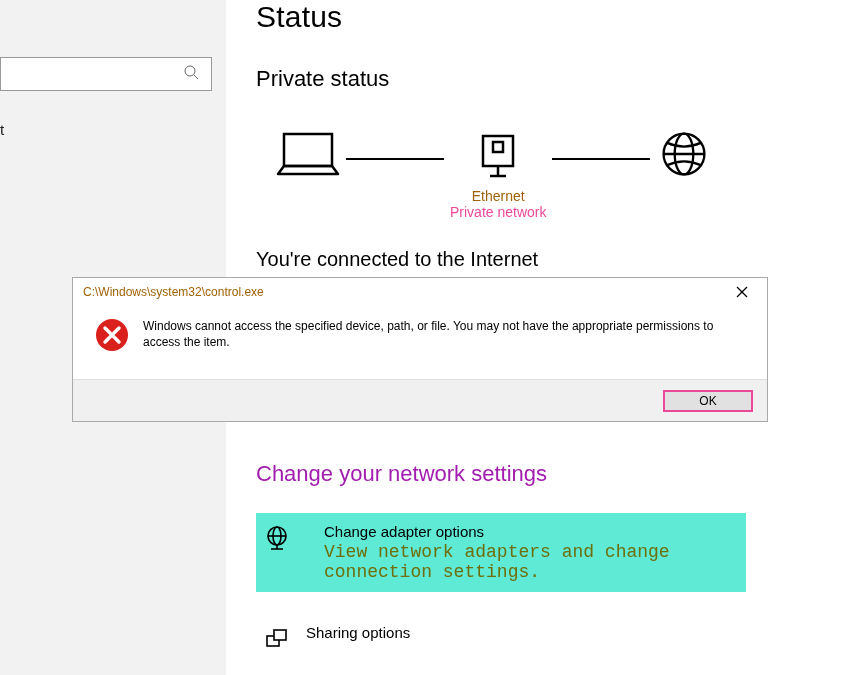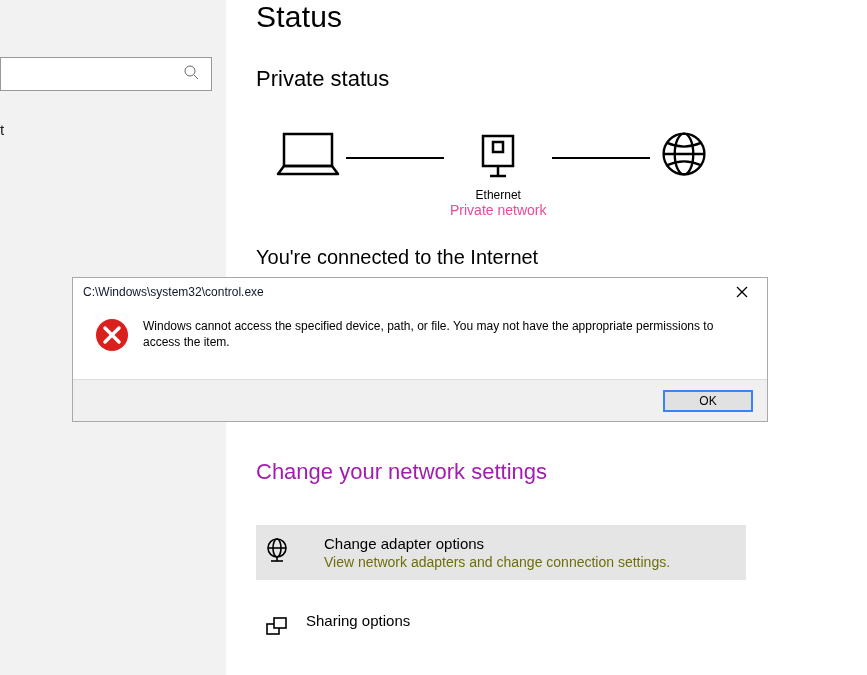--- a/index.html
+++ b/index.html
@@ -67,44 +67,44 @@
       padding-left: 20px;
     }
     .diag-node { display: flex; flex-direction: column; align-items: center; }
     .diag-line {
       width: 98px;
       height: 2px;
       background: #000;
       margin: 0 6px;
       margin-top: -30px;
     }
-    .diag-caption-a { font-size: 12px; color: #000000; margin-top: 8px; text-align: left; }
+    .diag-caption-a { font-size: 14px; color: #a16207; margin-top: 8px; text-align: left; }
     .diag-caption-b { font-size: 14px; color: #ec4899; text-align: center; }
     .connected-text {
       font-size: 20px;
       color: #000;
       margin-top: 28px;
     }
     .sub-section-title {
       font-size: 22px;
       font-weight: 400;
       color: #a21caf;
       margin-top: 30px;
     }
     .setting-item {
       display: flex;
       gap: 14px;
       padding: 10px 6px 10px 8px;
       margin-top: 14px;
       width: 490px;
     }
-    .setting-item.highlight { background: #e5e5e5; margin-top: 40px; gap: 32px; }
+    .setting-item.highlight { background: #5eead4; margin-top: 26px; gap: 32px; }
     .setting-icon-wrap { flex: 0 0 28px; display:flex; align-items:flex-start; padding-top:2px; }
     .setting-text-title { font-size: 15px; color: #000; }
-    .setting-text-sub { font-size: 14px; color: #5a5a5a; margin-top: 2px; }
+    .setting-text-sub { font-size: 18px; color: #5a5a5a; margin-top: 2px; font-family: Liberation Mono, monospace; }
     .setting-item.highlight .setting-text-sub { color: #6e6e0c; }
     .setting-item.plain { margin-top: 22px; }
 
     
     .dialog {
       position: absolute;
       left: 72px;
       top: 277px;
       width: 696px;
       height: 145px;
@@ -114,21 +114,21 @@
       display: flex;
       flex-direction: column;
     }
     .dialog-top {
       height: 28px;
       background: #fff;
       display: flex;
       align-items: center;
       padding: 0 10px;
     }
-    .dialog-title { font-size: 12px; color: #0f172a; flex: 1; }
+    .dialog-title { font-size: 12px; color: #a16207; flex: 1; }
     .dialog-close {
       width: 30px; height: 20px;
       display: flex; align-items: center; justify-content: center;
       cursor: pointer;
     }
     .dialog-body {
       flex: 1;
       display: flex;
       gap: 14px;
       padding: 12px 18px 0 22px;
@@ -141,21 +141,21 @@
       border-top: 1px solid #ddd;
       display:flex;
       align-items:center;
       justify-content:flex-end;
       padding-right: 14px;
     }
     .dialog-ok {
       width: 90px;
       height: 22px;
       background: #e1e1e1;
-      border: 2px solid #3b82f6;
+      border: 2px solid #ec4899;
       font-size: 12px;
       display:flex;
       align-items:center;
       justify-content:center;
       cursor:pointer;
     }
     .gap-after-dialog { height: 160px; }
   </style>
 </head>
 <body>

